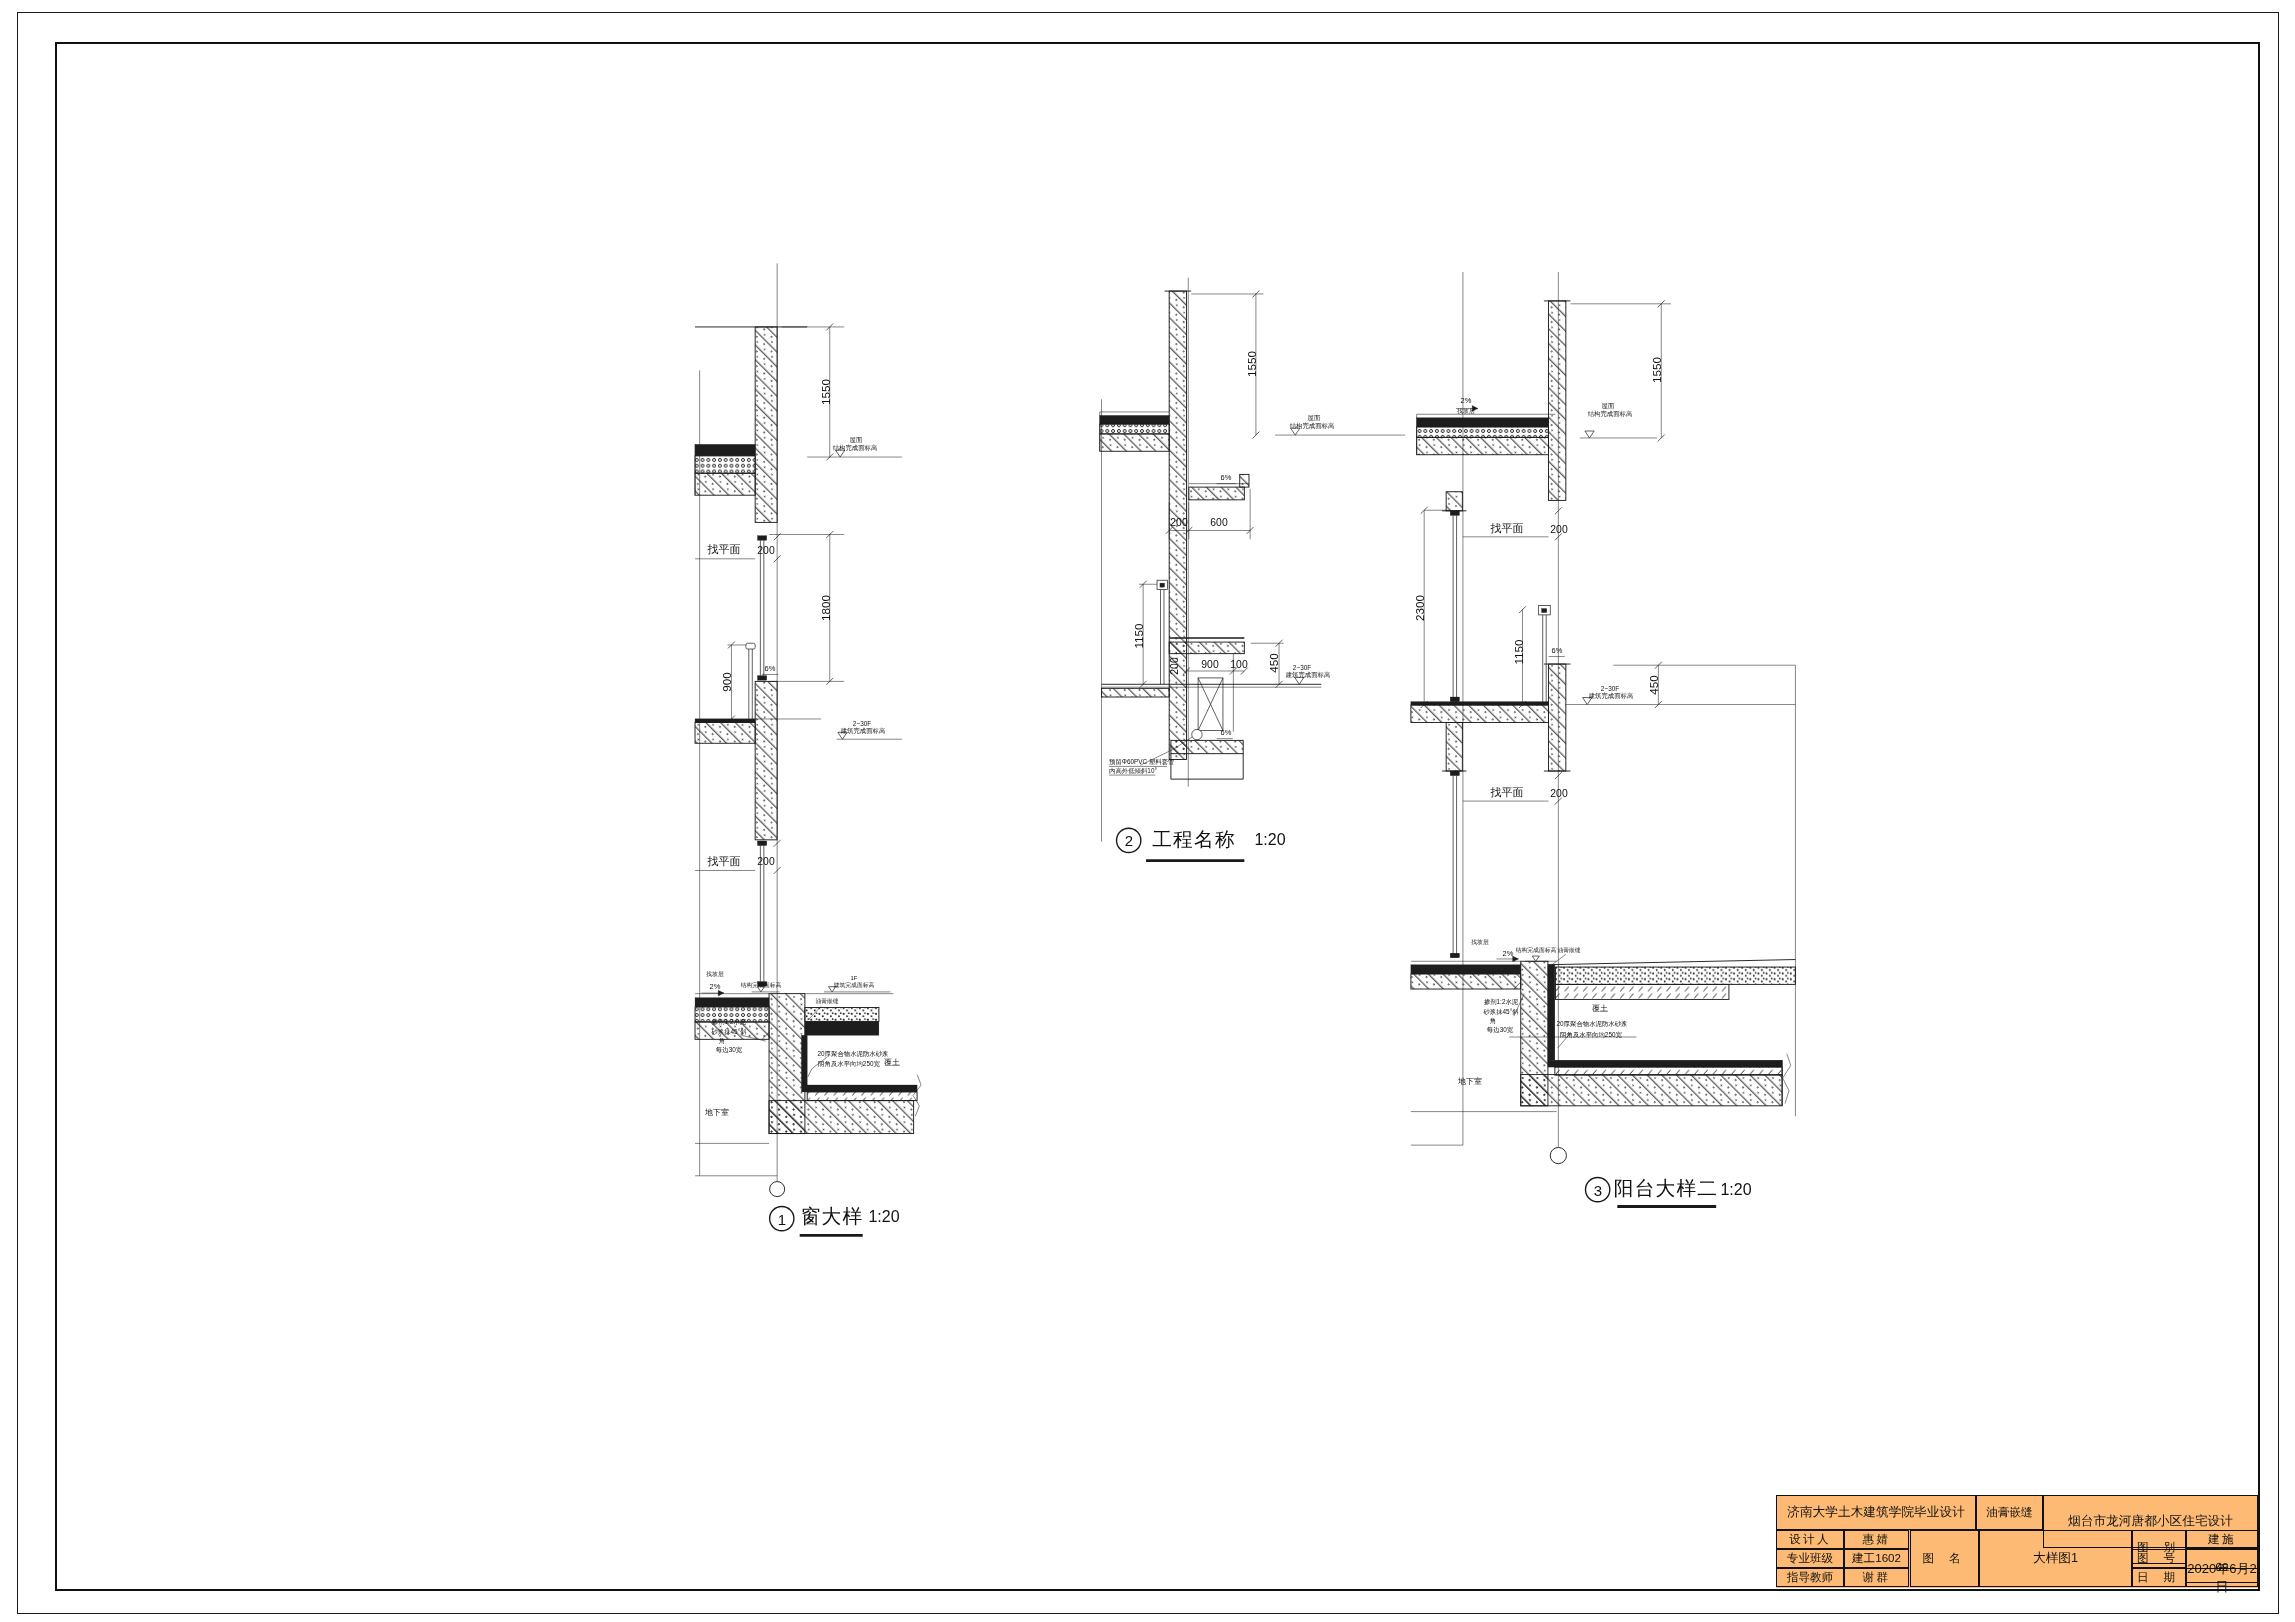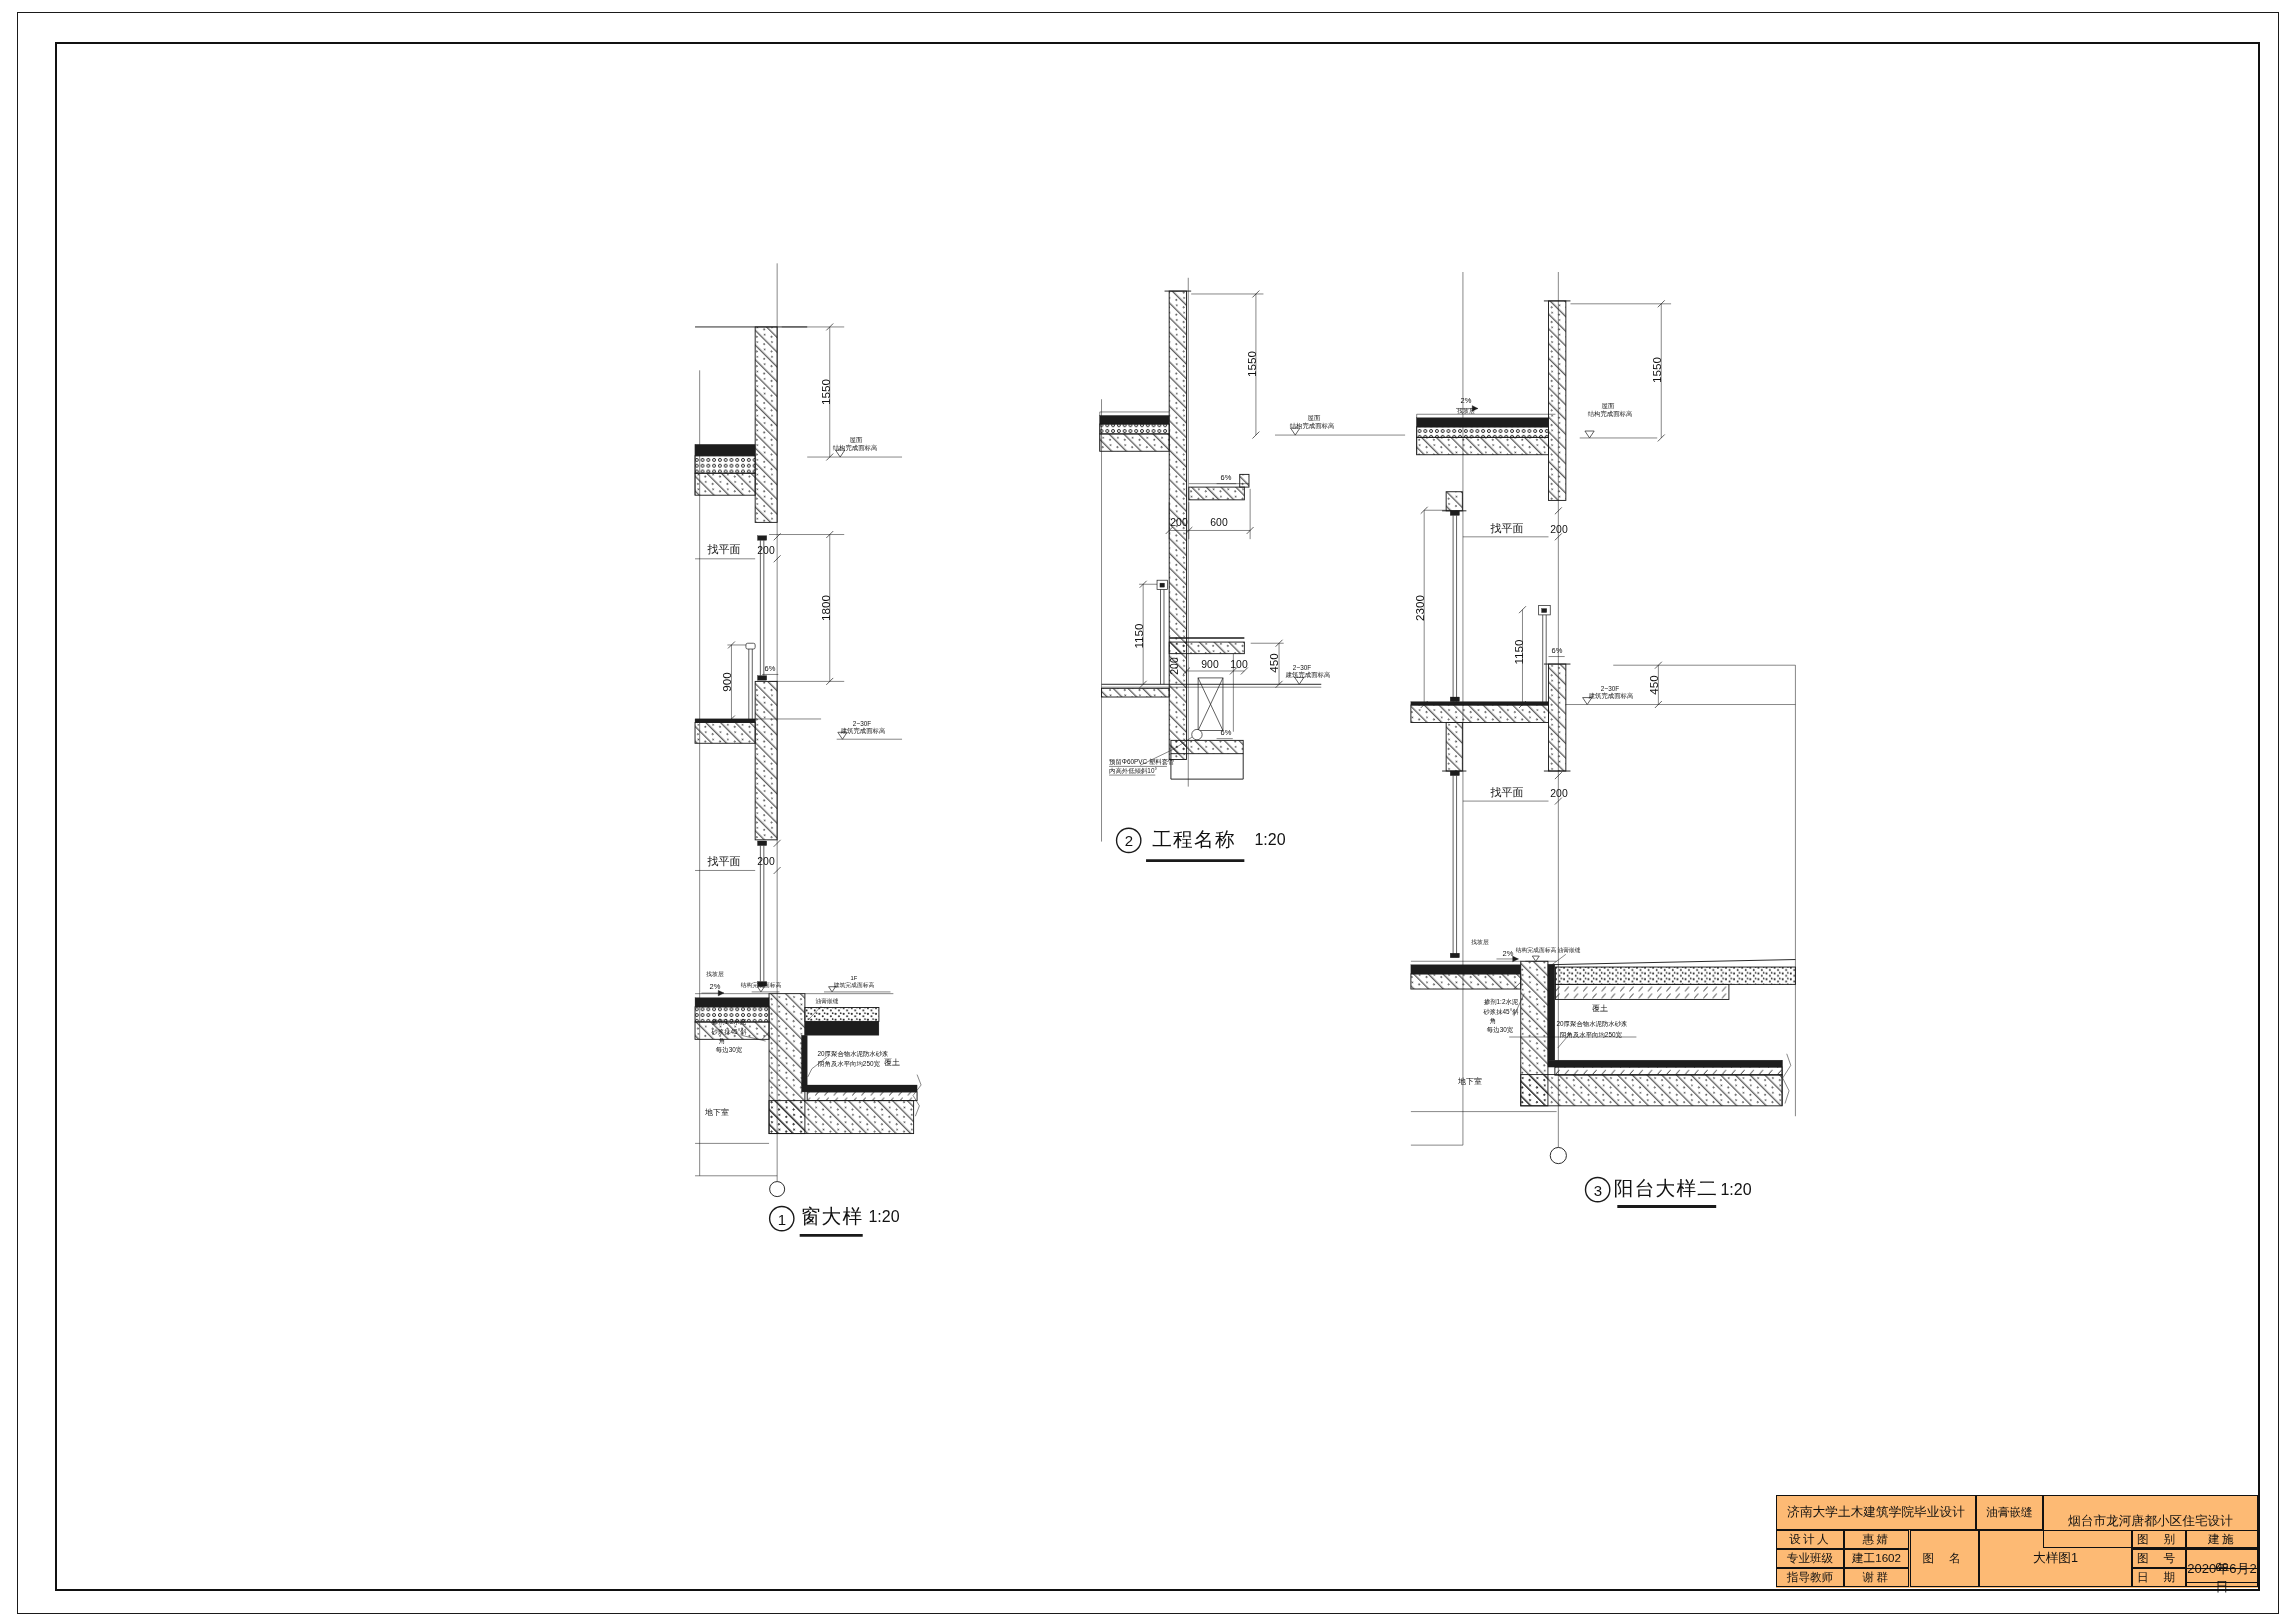--- a/index.html
+++ b/index.html
@@ -426,21 +426,21 @@
     <div class="cell fs20 ls4" style="left:0;top:35px;width:68px;height:19px">设计人</div>
     <div class="cell fs20 ls4" style="left:68px;top:35px;width:65px;height:19px">惠婧</div>
     <div class="cell fs20" style="left:0;top:54px;width:68px;height:19px">专业班级</div>
     <div class="cell fs20" style="left:68px;top:54px;width:65px;height:19px">建工1602</div>
     <div class="cell fs20" style="left:0;top:73px;width:68px;height:19px">指导教师</div>
     <div class="cell fs20 ls4" style="left:68px;top:73px;width:65px;height:19px">谢群</div>
 
     <div class="cell fs20 ls8" style="left:134px;top:35px;width:69px;height:57px">图 名</div>
     <div class="cell fs22" style="left:203px;top:35px;width:153px;height:57px">大样图1</div>
 
-    <div class="cell fs20 ls8" style="left:356px;top:35px;width:54px;height:19px">图 别</div>
+    <div class="cell fs20 ls8" style="left:356px;top:35px;width:54px;height:34px">图 别</div>
     <div class="cell fs20 ls4" style="left:410px;top:35px;width:72px;height:19px">建施</div>
     <div class="cell fs20 ls8" style="left:356px;top:54px;width:54px;height:19px">图 号</div>
     <div class="cell fs20" style="left:410px;top:54px;width:72px;height:34px">09</div>
     <div class="cell fs20 ls8" style="left:356px;top:73px;width:54px;height:19px">日 期</div>
     <div class="cell fs19" style="left:410px;top:73px;width:72px;height:19px">2020年6月2日</div>
   </div>
 </div>
 
 
 </body></html>

